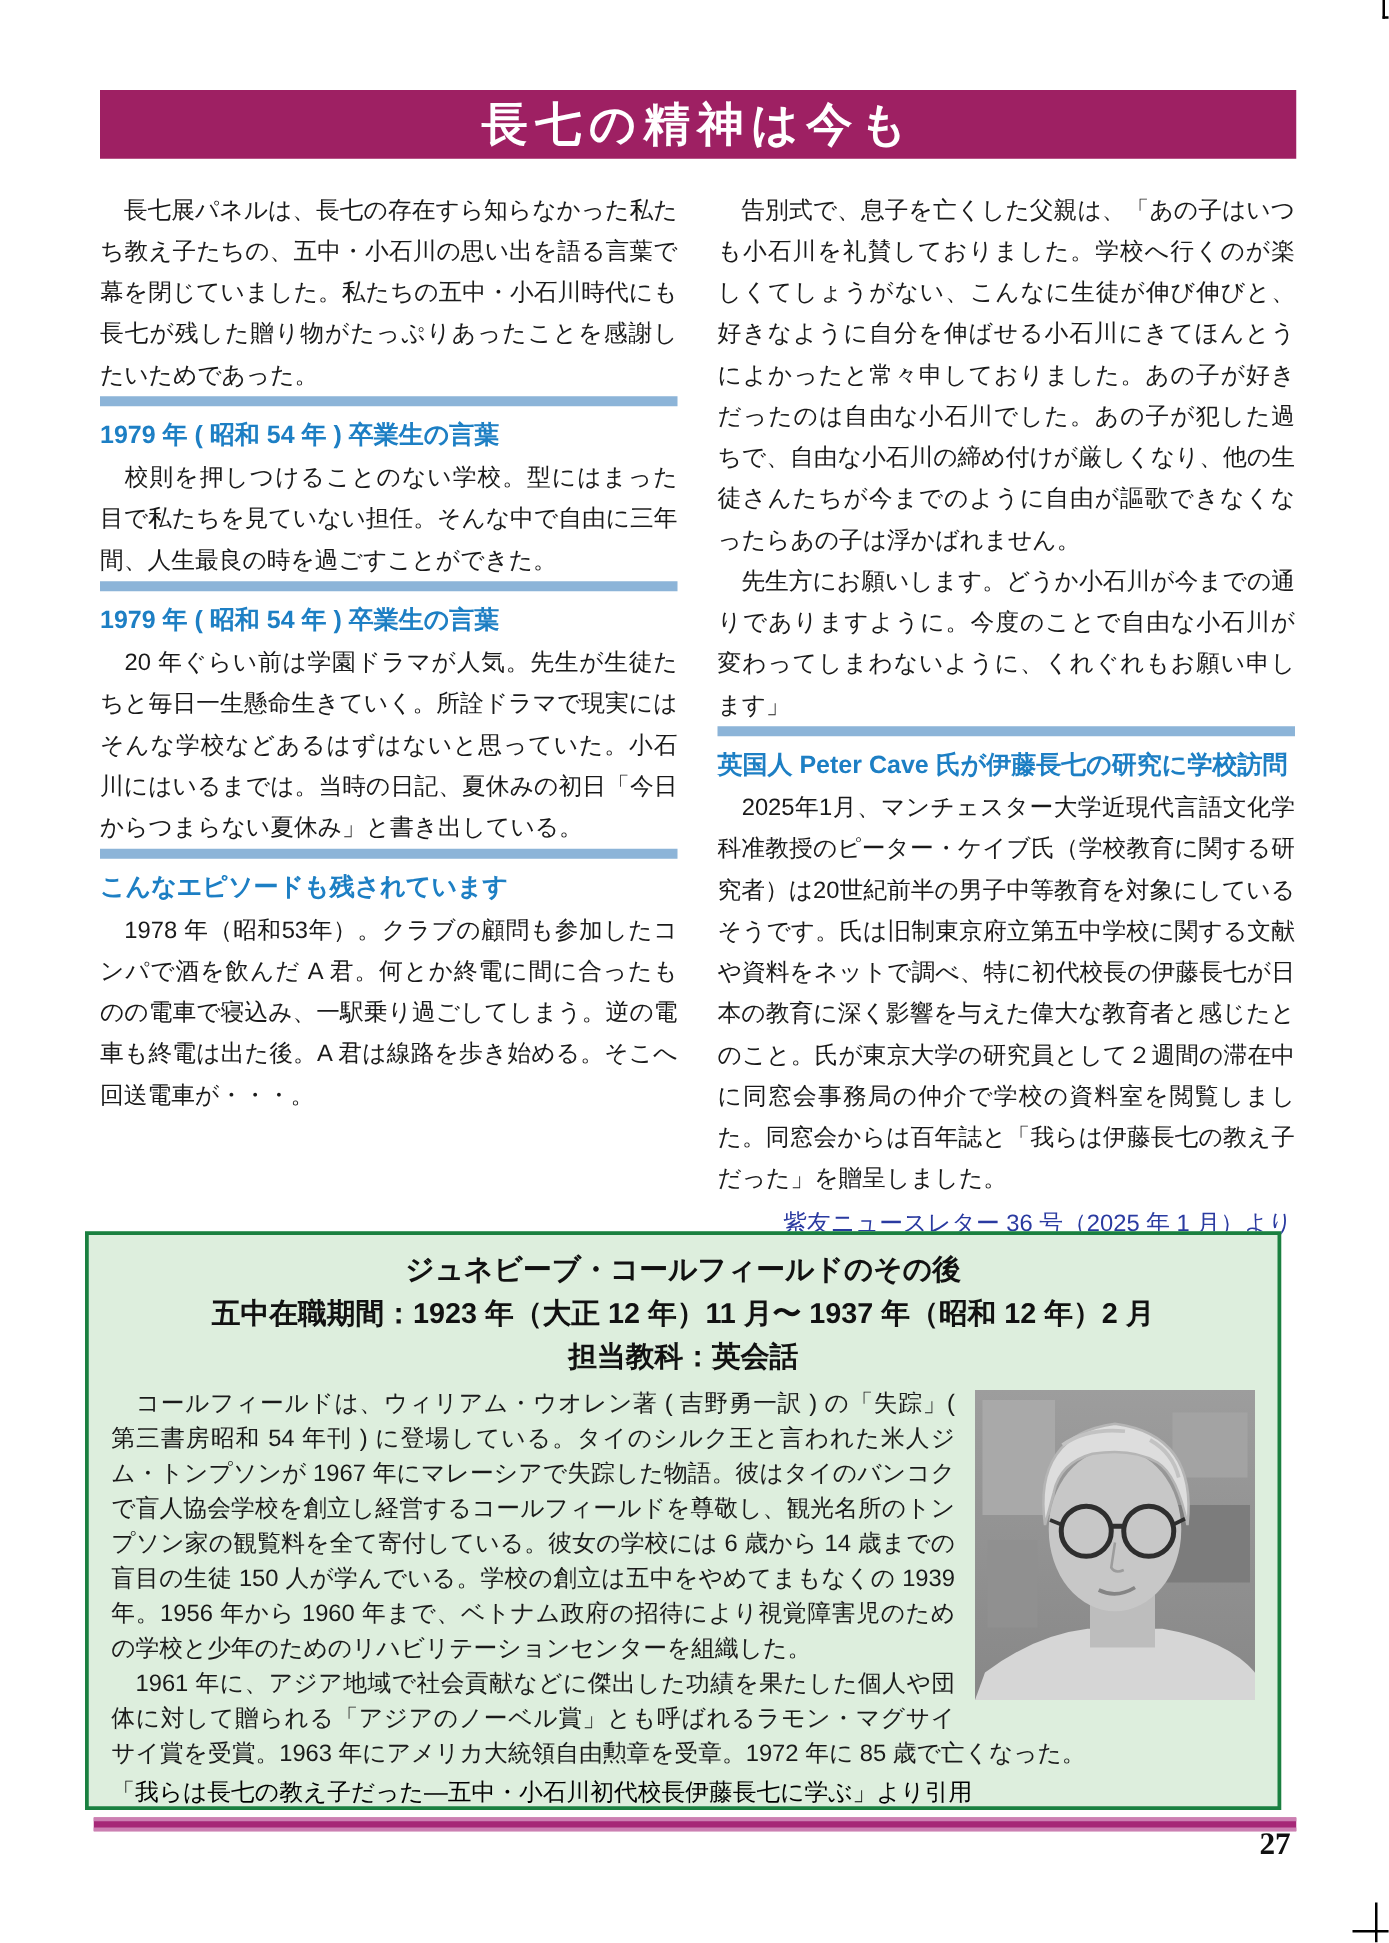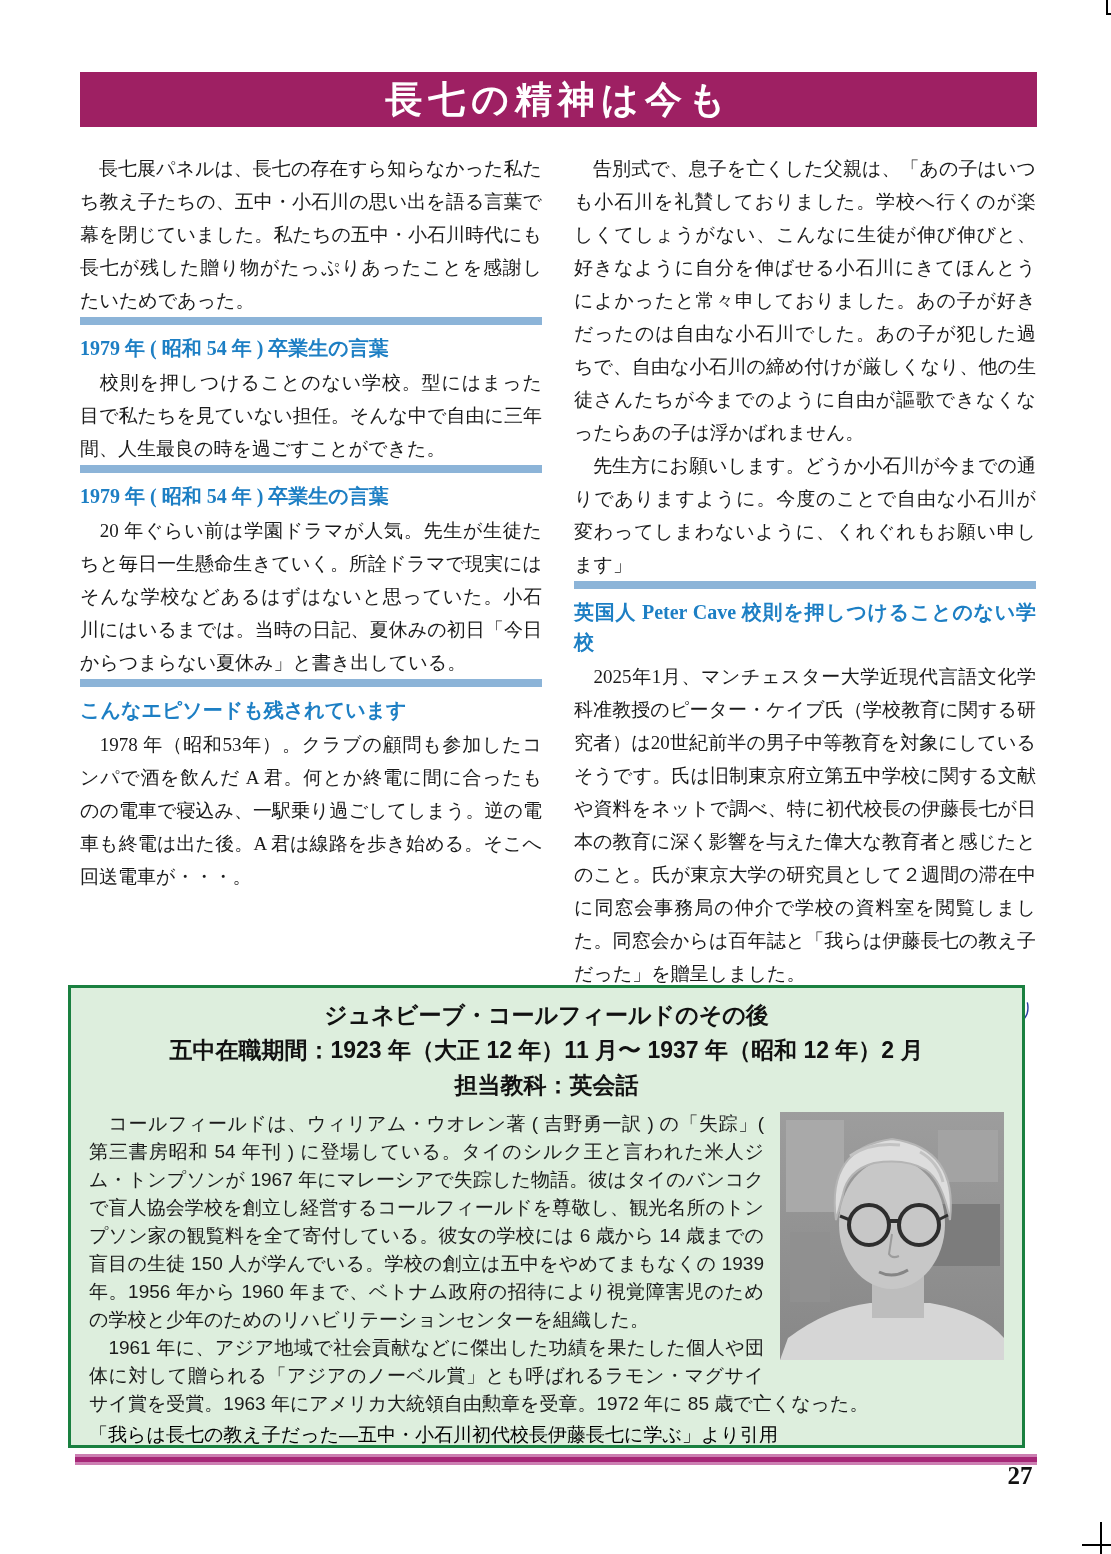--- a/index.html
+++ b/index.html
@@ -8,21 +8,21 @@
     font-family:"Liberation Sans","DejaVu Sans",sans-serif;
     -webkit-font-smoothing:antialiased;
   }
   .banner{
     position:absolute;left:80px;top:72px;width:957px;height:55px;
     background:#9e2063;color:#ffffff;display:flex;align-items:center;justify-content:center;
     font-size:37px;font-weight:bold;letter-spacing:6px;
   }
   .columns{
     position:absolute;left:80px;top:152px;width:957px;display:flex;gap:32px;
-    color:#1a1a1a;font-size:19px;line-height:33px;text-align:justify;font-family:Liberation Serif, serif;
+    color:#1a1a1a;font-size:19px;line-height:33px;text-align:justify;
   }
   .col{width:462px;}
   .para{margin:0;}
   .sect{}
   .sect-bar{height:8px;background:#8cb4d8;margin-bottom:8px;}
   .sect-head{color:#1d7fc4;font-weight:bold;font-size:20px;line-height:30px;margin:0 0 3px 0;}
   .attribution{color:#2a3aa0;text-align:right;margin-top:3px;padding-right:2px;}
   .info-box{
     position:absolute;left:68px;top:985px;width:957px;height:463px;box-sizing:border-box;
     border:3px solid #1a8040;background:#ddeedd;padding:10px 18px 0 18px;overflow:hidden;
@@ -75,21 +75,21 @@
       <p class="para">　1978 年（昭和53年）。クラブの顧問も参加したコンパで酒を飲んだ A 君。何とか終電に間に合ったものの電車で寝込み、一駅乗り過ごしてしまう。逆の電車も終電は出た後。A 君は線路を歩き始める。そこへ回送電車が・・・。</p>
     </div>
   </div>
 
   <div class="col">
     <p class="para">　告別式で、息子を亡くした父親は、「あの子はいつも小石川を礼賛しておりました。学校へ行くのが楽しくてしょうがない、こんなに生徒が伸び伸びと、好きなように自分を伸ばせる小石川にきてほんとうによかったと常々申しておりました。あの子が好きだったのは自由な小石川でした。あの子が犯した過ちで、自由な小石川の締め付けが厳しくなり、他の生徒さんたちが今までのように自由が謳歌できなくなったらあの子は浮かばれません。</p>
     <p class="para">　先生方にお願いします。どうか小石川が今までの通りでありますように。今度のことで自由な小石川が変わってしまわないように、くれぐれもお願い申します」</p>
 
     <div class="sect">
       <div class="sect-bar"></div>
-      <h3 class="sect-head">英国人 Peter Cave 校則を押しつけることのない学校</h3>
+      <h3 class="sect-head">英国人 Peter Cave 氏が伊藤長七の研究に学校訪問</h3>
       <p class="para">　2025年1月、マンチェスター大学近現代言語文化学科准教授のピーター・ケイブ氏（学校教育に関する研究者）は20世紀前半の男子中等教育を対象にしているそうです。氏は旧制東京府立第五中学校に関する文献や資料をネットで調べ、特に初代校長の伊藤長七が日本の教育に深く影響を与えた偉大な教育者と感じたとのこと。氏が東京大学の研究員として２週間の滞在中に同窓会事務局の仲介で学校の資料室を閲覧しました。同窓会からは百年誌と「我らは伊藤長七の教え子だった」を贈呈しました。</p>
       <p class="para attribution">紫友ニュースレター 36 号（2025 年 1 月）より</p>
     </div>
   </div>
 
 </div>
 
 <div class="info-box">
   <p class="box-title">ジュネビーブ・コールフィールドのその後</p>
   <p class="box-title">五中在職期間：1923 年（大正 12 年）11 月〜 1937 年（昭和 12 年）2 月</p>

